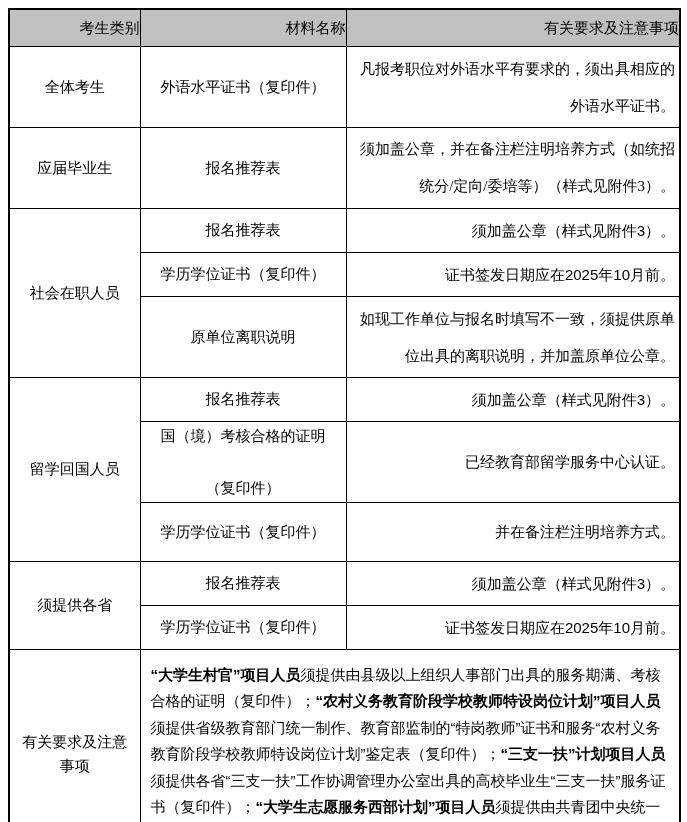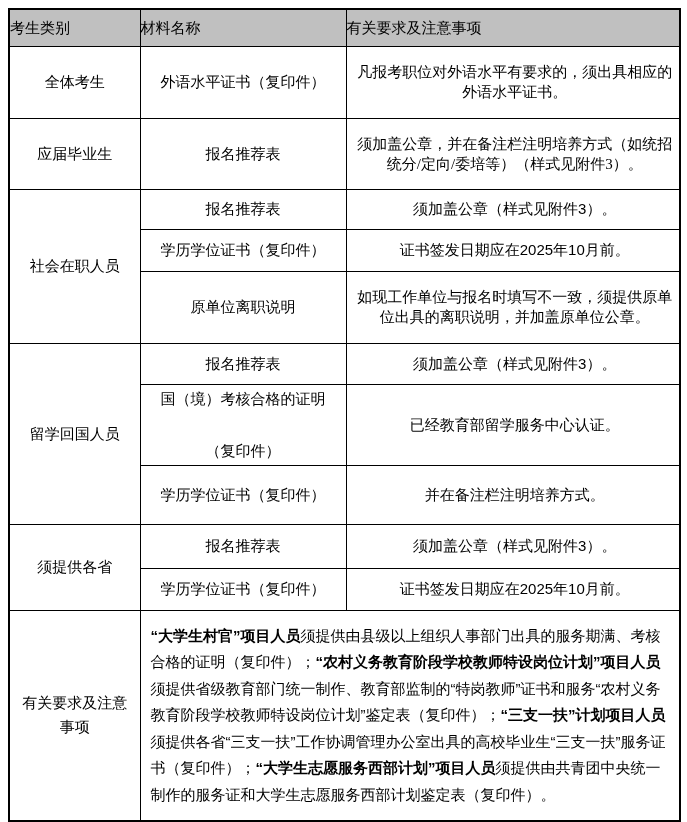--- a/index.html
+++ b/index.html
@@ -29,37 +29,37 @@
   .req-table th, .req-table td {
     border: 1px solid var(--border);
     font-size: 15px;
     font-weight: 400;
     vertical-align: middle;
     overflow: hidden;
   }
   .req-table th {
     background: var(--header-bg);
     height: 37px;
-    text-align: left;
+    text-align: right;
     line-height: 20px;
   }
   .cell-cat {
     text-align: center;
     padding: 2px 8px;
     line-height: 24px;
   }
   .cell-mat {
     text-align: center;
     padding: 2px 2px;
     line-height: 24px;
   }
   .cell-req {
-    text-align: center;
+    text-align: right;
     padding: 3px 4px 3px 8px;
-    line-height: 20px;
+    line-height: 37px;
   }
   .mat-line2 { margin-top: 28px; }
   .service-cell {
     text-align: left;
     padding: 4px 6px 4px 10px;
     line-height: 26.5px;
   }
   .service-cell .bold-seg { font-weight: 700; }
   
   .h72 { height: 72px; }

